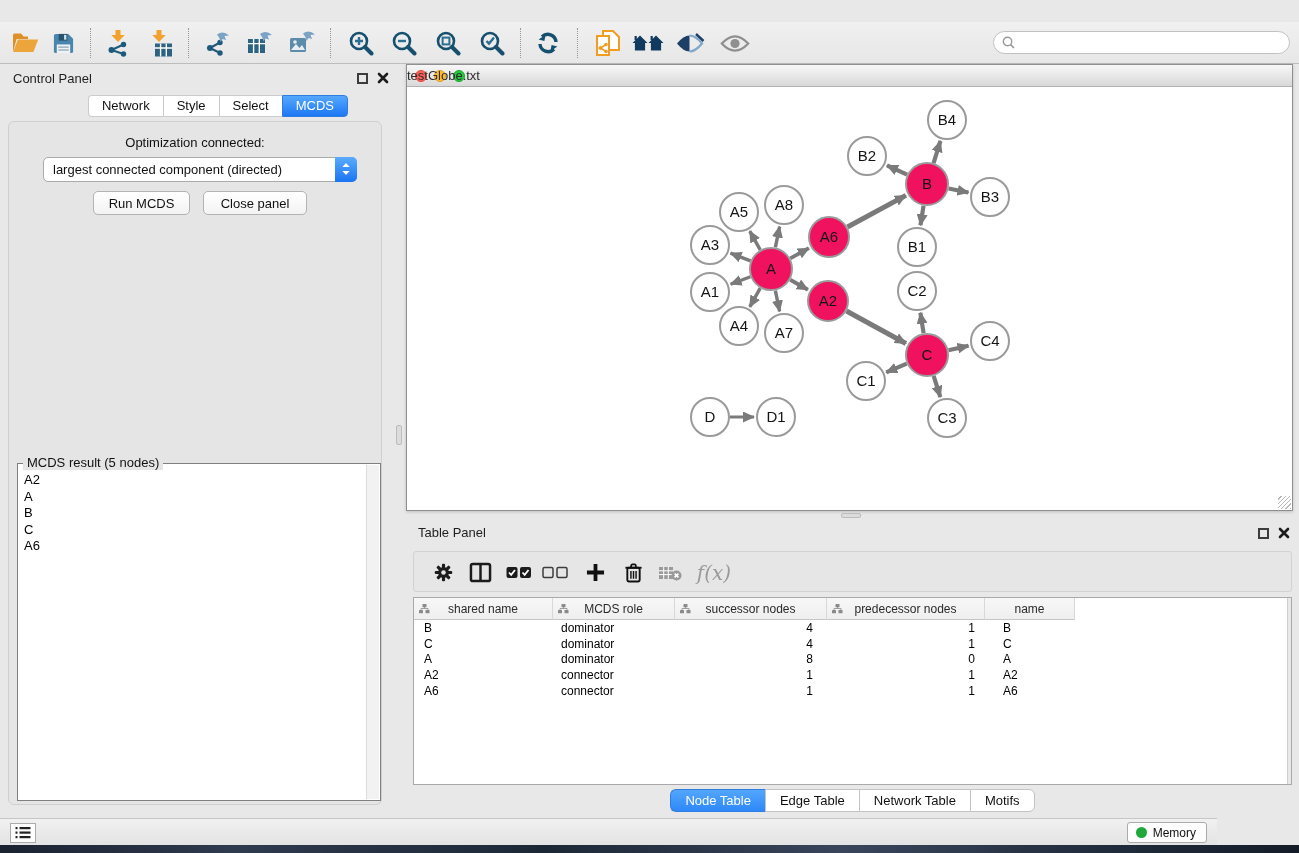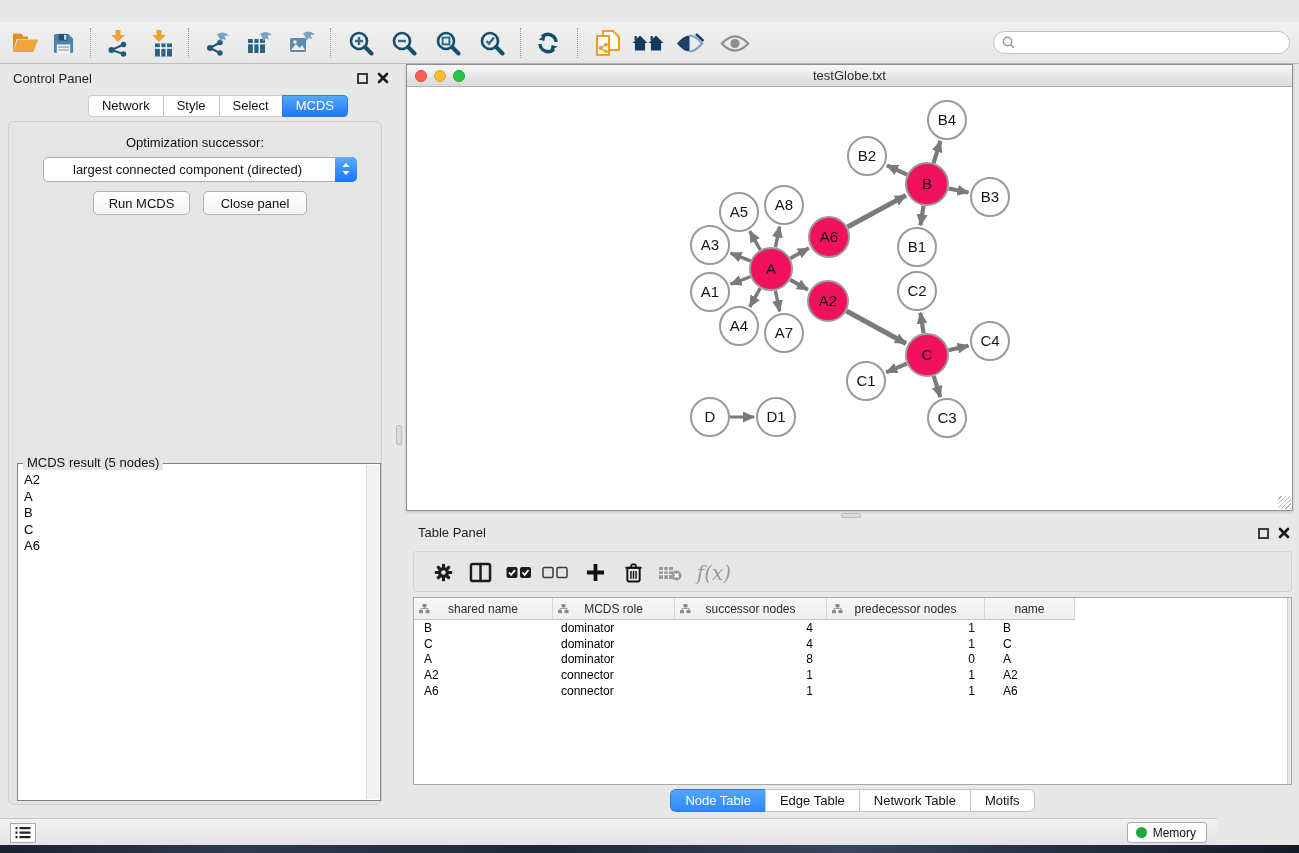--- a/index.html
+++ b/index.html
@@ -41,21 +41,21 @@
   .cptab { height:22px; line-height:20px; padding:0 13px; font-size:13px; color:#111;
     background:#fff; border:1px solid #cbcbcb; border-right-width:0; }
   .cptab:first-child { border-radius:4px 0 0 4px;margin-left:46px; }
   .cptab:last-child { border-radius:0 4px 4px 0; border-right-width:1px; }
   .cptab.active { background:linear-gradient(#55a8fd,#1d77f4); color:#fff; border-color:#2f7de0; }
   .cp-body { position:absolute; left:8px; top:57px; width:374px; height:748px;
     background:#e5e5e5; border:1px solid #cfcfcf; border-radius:6px; height:684px; }
   .opt-label { position:absolute; left:0; width:100%; top:13px; text-align:center; font-size:13px; color:#111; }
   .dropdown { position:absolute; left:34px; top:35px; width:314px; height:25px; background:#fff;
     border:1px solid #ababab; border-radius:5px; display:flex; align-items:center; }
-  .dropdown .dd-text { flex:1; font-size:13px; color:#111; padding-left:9px; white-space:nowrap;margin-left:20px; }
+  .dropdown .dd-text { flex:1; font-size:13px; color:#111; padding-left:9px; white-space:nowrap; }
   .dd-stepper { width:22px; height:25px; margin:-1px -1px 0 0; border-radius:0 5px 5px 0;
     background:linear-gradient(#5aabfe,#1a74f3); display:flex; align-items:center; justify-content:center; }
   .cp-buttons { position:absolute; left:0; top:69px; width:100%; }
   .pbtn { position:absolute; height:24px; background:linear-gradient(#ffffff,#f3f3f3);
     border:1px solid #b3b3b3; border-radius:5px; font-size:13px; color:#111;
     font-family:"Liberation Sans",sans-serif; }
   .run-btn { left:84px; width:97px; }
   .closep-btn { left:194px; width:104px; }
   .result-box { position:absolute; left:8px; top:341px; width:364px; height:338px;
     border:1px solid #7f7f7f; background:#fff; }
@@ -65,21 +65,21 @@
   .ritem { font-size:13px; color:#000; line-height:16.5px; padding-left:5px; }
   .result-scroll { position:absolute; top:1px; bottom:1px; right:1px; width:13px;
     background:#f2f2f2; border-left:1px solid #dcdcdc; }
 
   
   .net-window { position:absolute; left:406px; top:64px; width:887px; height:447px;
     border:1px solid #8f8f8f; background:#fff; box-shadow:0 1px 3px rgba(0,0,0,.18); }
   .net-titlebar { position:absolute; left:0; top:0; right:0; height:22px;
     background:linear-gradient(#f7f7f7,#d9d9d9); border-bottom:1px solid #b2b2b2; }
   .net-lights { position:absolute; left:8px; top:5px; display:flex; gap:7px; }
-  .net-title { position:absolute; left:0; right:0; top:3px; text-align:center; font-size:13px; color:#2c2c2c; }
+  .net-title { position:absolute; left:0; right:0; top:3px; font-size:13px; color:#2c2c2c; }
   .net-content { position:absolute; left:0; top:22px; right:0; bottom:0; background:#fff; }
   .resize-grip { position:absolute; right:1px; bottom:1px; width:13px; height:13px;
     background:repeating-linear-gradient(135deg, transparent 0 2px, #b8b8b8 2px 3px); }
 
   .vgrip { position:absolute; left:396px; top:425px; width:6px; height:20px;
     background:#dcdcdc; border:1px solid #bcbcbc; border-radius:2px; }
   .hgrip { position:absolute; left:841px; top:513px; width:20px; height:5px;
     background:#dcdcdc; border:1px solid #bcbcbc; border-radius:2px; }
 
   
@@ -291,21 +291,21 @@
     <svg class="close-ic" style="left:376px" viewBox="0 0 14 14">
       <path d="M3 3 L11 11 M11 3 L3 11" stroke="#1c1c1c" stroke-width="2.6" stroke-linecap="round"></path>
     </svg>
     <div class="cp-tabs">
         <div class="cptab">Network</div>
         <div class="cptab">Style</div>
         <div class="cptab">Select</div>
         <div class="cptab active">MCDS</div>
       </div>
     <div class="cp-body">
-      <div class="opt-label">Optimization successor:</div>
+      <div class="opt-label">Optimization connected:</div>
       <div class="dropdown">
         <span class="dd-text">largest connected component (directed)</span>
         <span class="dd-stepper">
           <svg width="10" height="14" viewBox="0 0 10 14">
             <path d="M5 1 L8.6 5 H1.4 Z" fill="#fff"></path>
             <path d="M5 13 L1.4 9 H8.6 Z" fill="#fff"></path>
           </svg>
         </span>
       </div>
       <div class="cp-buttons">

